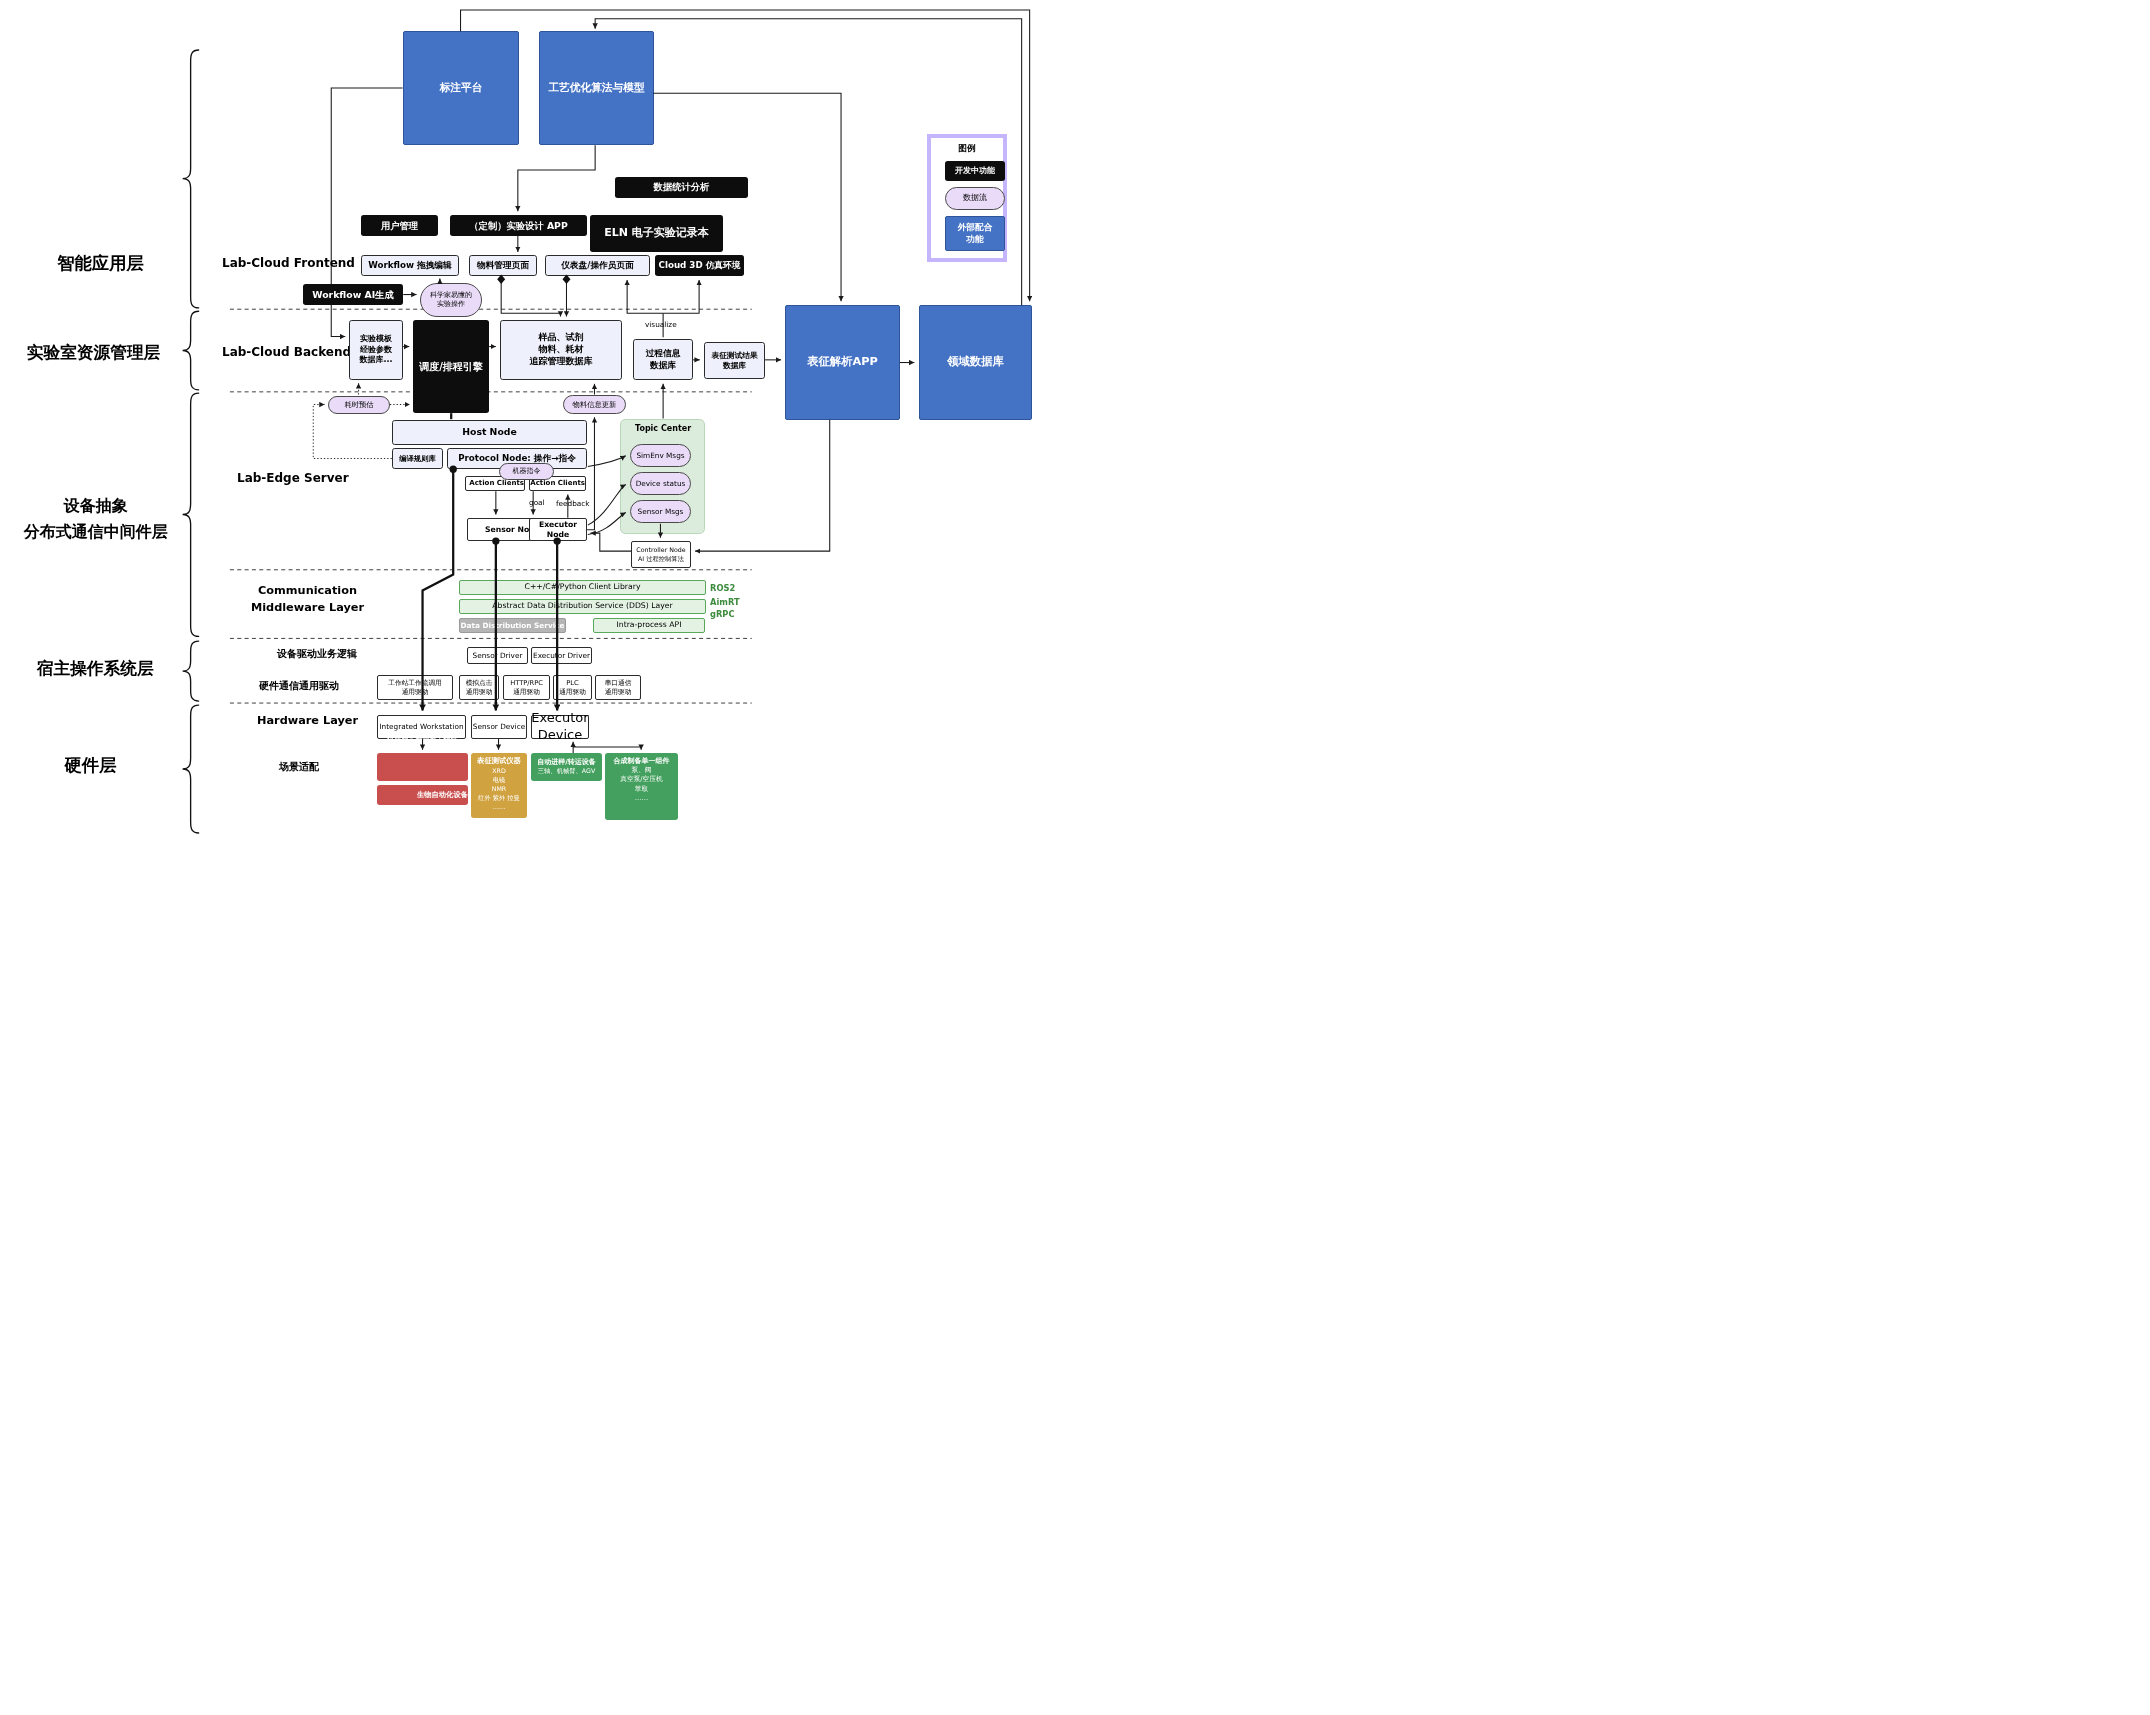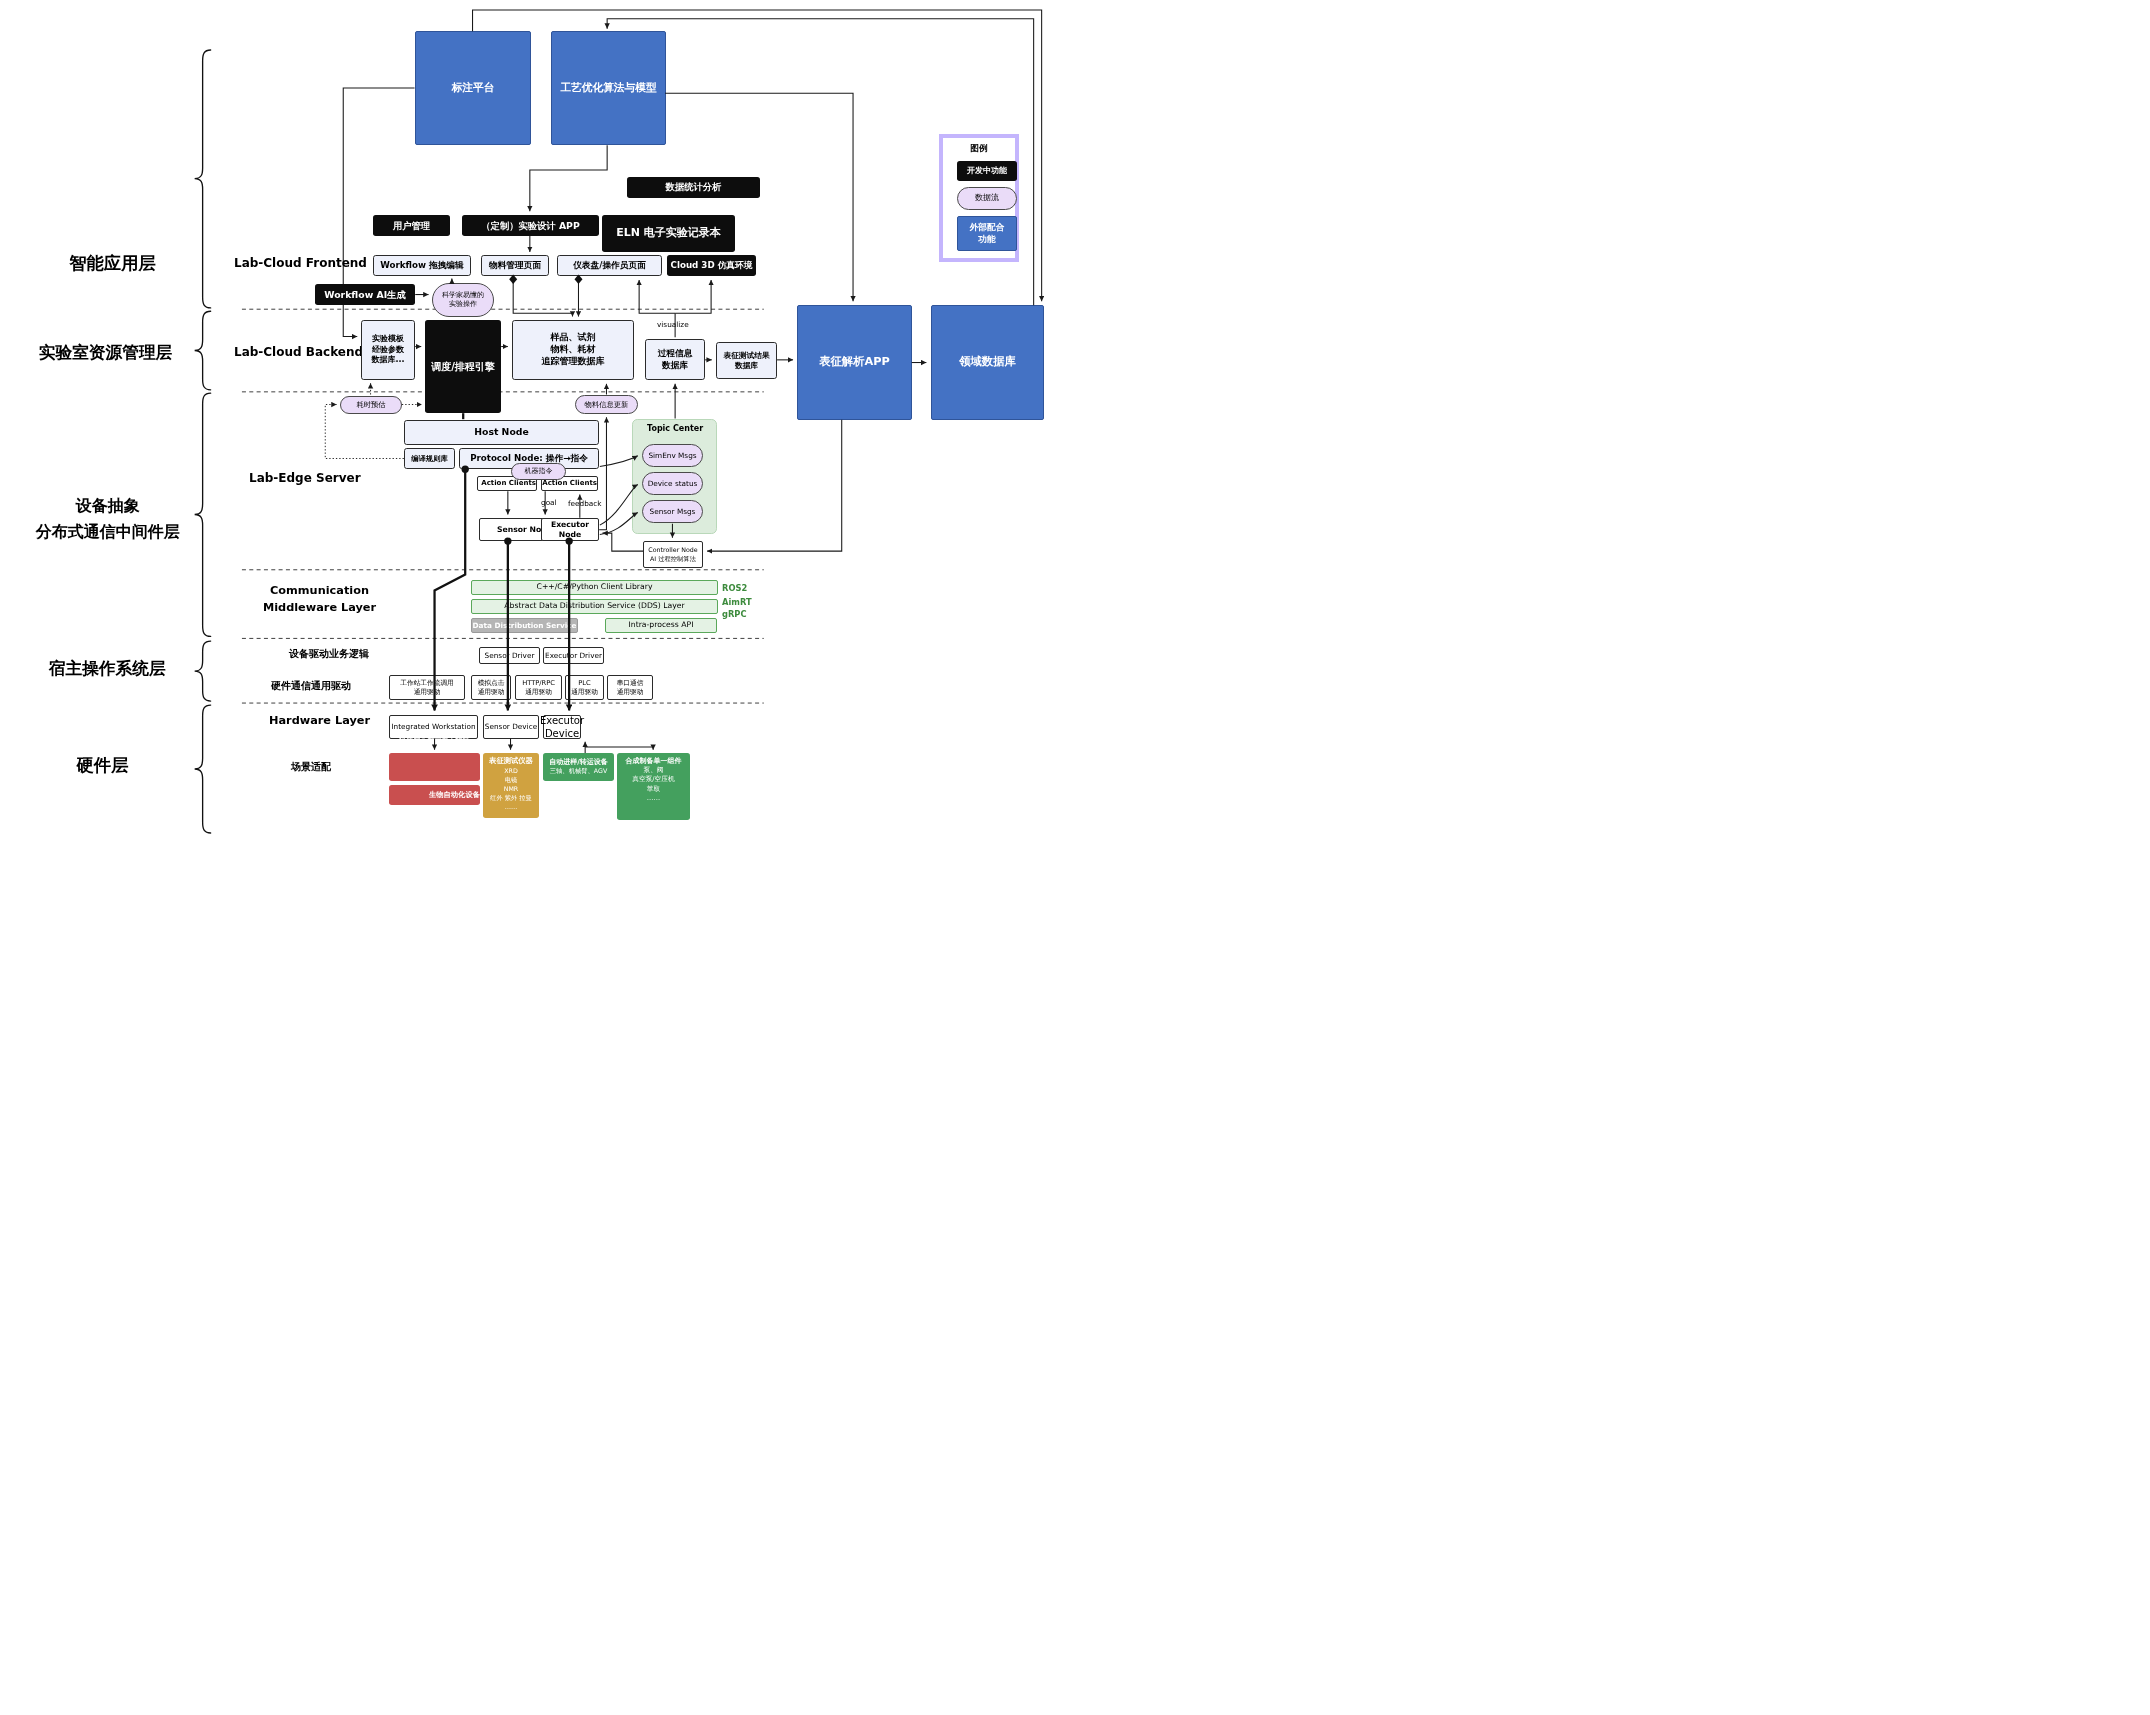--- a/index.html
+++ b/index.html
@@ -1,17 +1,17 @@
 <!DOCTYPE html>
 <html style="font-size:10.7px"><head>
 <meta charset="utf-8">
 <style>
   * { margin:0; padding:0; box-sizing:border-box; }
   body { background:#fff; font-family:"DejaVu Sans","Liberation Sans",sans-serif; color:#000; }
-  .canvas { position:relative; width:1075px; height:857px; background:#fff; overflow:hidden;margin-left:12px; }
+  .canvas { position:relative; width:1075px; height:857px; background:#fff; overflow:hidden; }
   svg.wires { position:absolute; left:0; top:0; }
   .under { z-index:0; }
   .over  { z-index:5; pointer-events:none; }
   .box, .lbl { position:absolute; z-index:2; }
   .box { display:flex; align-items:center; justify-content:center; text-align:center; line-height:1.3; }
   .col { flex-direction:column; }
   .black { background:#0d0d0d; color:#fff; font-weight:700; border-radius:2.7px; }
   .blue  { background:#4472c4; color:#fff; font-weight:700; border:0.7px solid #2f5499; border-radius:2px; }
   .lav   { background:#eef1fb; border:1px solid #2b2b2b; border-radius:2.7px; font-weight:700; }
   .white { background:#fff; border:1px solid #2b2b2b; border-radius:2px; }
@@ -244,21 +244,21 @@
     </div>
 
   <div class="lbl pre" style="left:37px;top:753px;width:107px;font-size:17.3px">硬件层</div>
   <div class="lbl" style="left:257px;top:714px;font-size:11.3px">Hardware Layer</div>
   <div class="box white" style="left:377px;top:715px;width:89px;height:24px;font-size:7.3px">
       <span>Integrated Workstation</span>
     </div>
   <div class="box white" style="left:471px;top:715px;width:56px;height:24px;font-size:7.3px">
       <span>Sensor Device</span>
     </div>
-  <div class="box white" style="left:531px;top:715px;width:38px;height:24px;font-size:10px">
+  <div class="box white" style="left:531px;top:715px;width:58px;height:24px;font-size:13px">
       <span>Executor Device</span>
     </div>
 
   <div class="lbl" style="left:279px;top:760px;font-size:10px">场景适配</div>
   <div class="box col red" style="left:377px;top:753px;width:91px;height:28px;font-size:7px">
     <span class="bold">供应商定制合成工作站</span>
     <span class="sub pre" style="font-size:6.7px">……</span>
   </div>
   <div class="box red bold" style="left:377px;top:785px;width:91px;height:20px;font-size:7.3px">
       <span>生物自动化设备</span>

